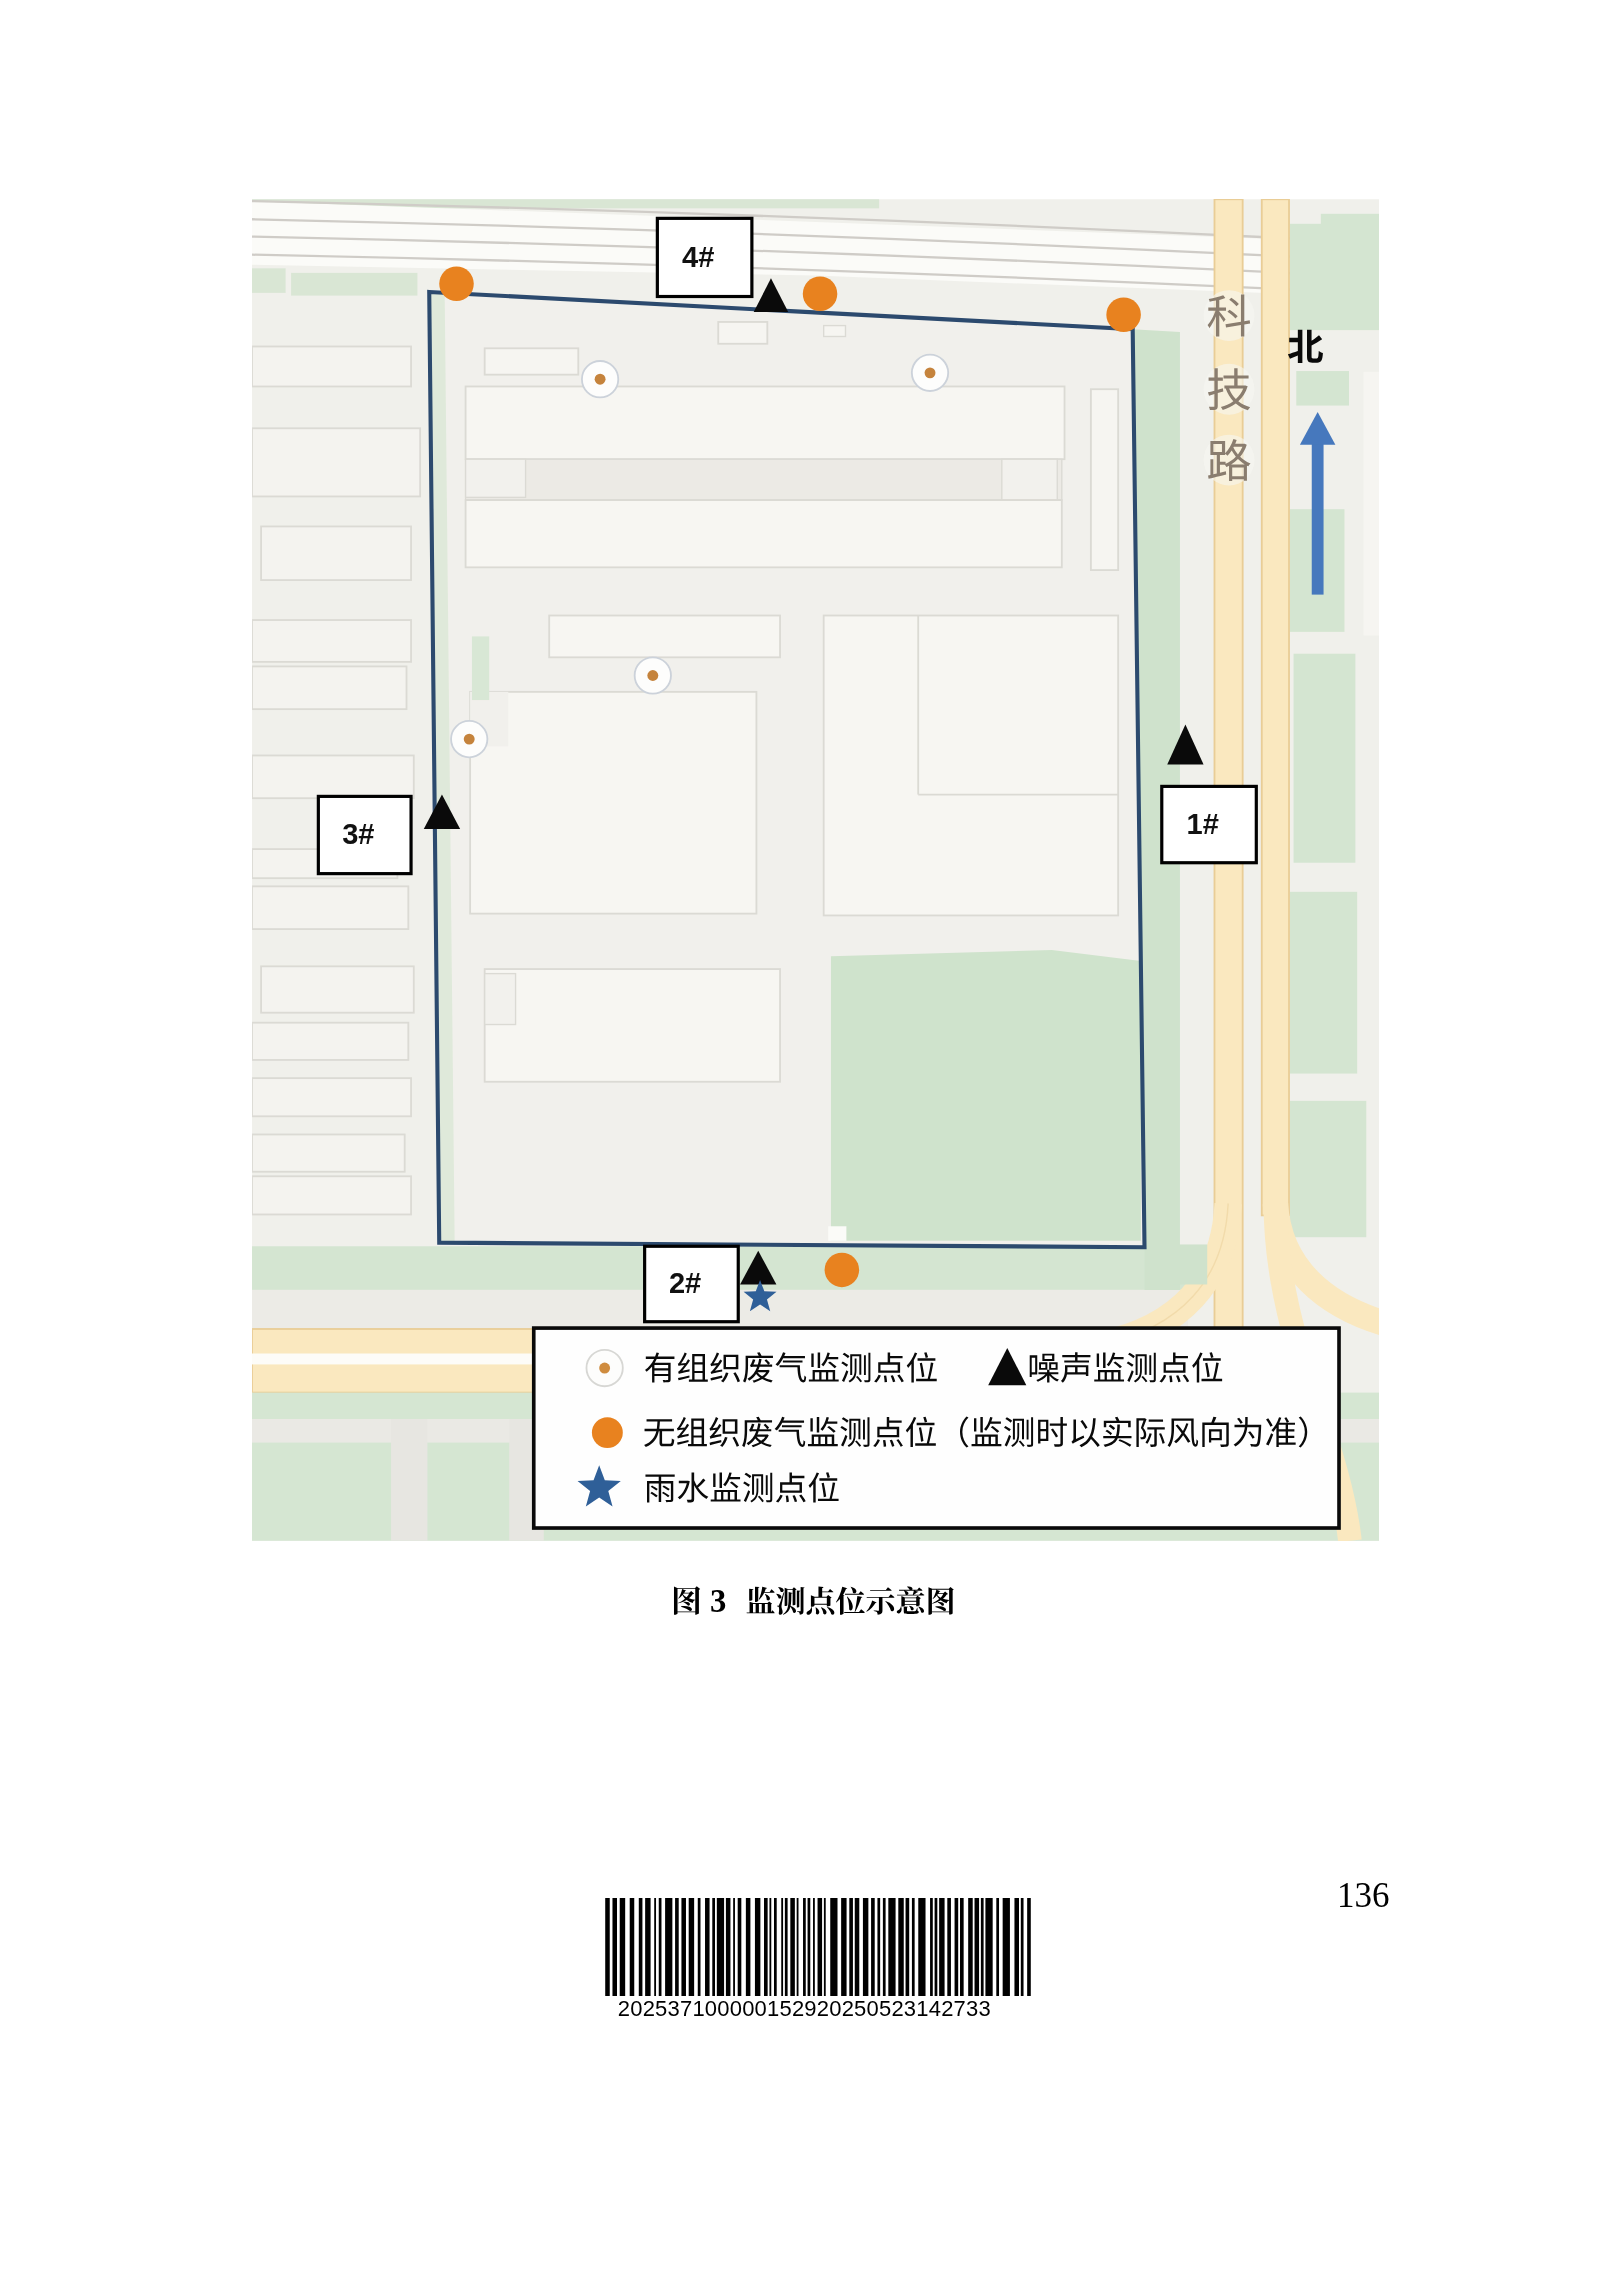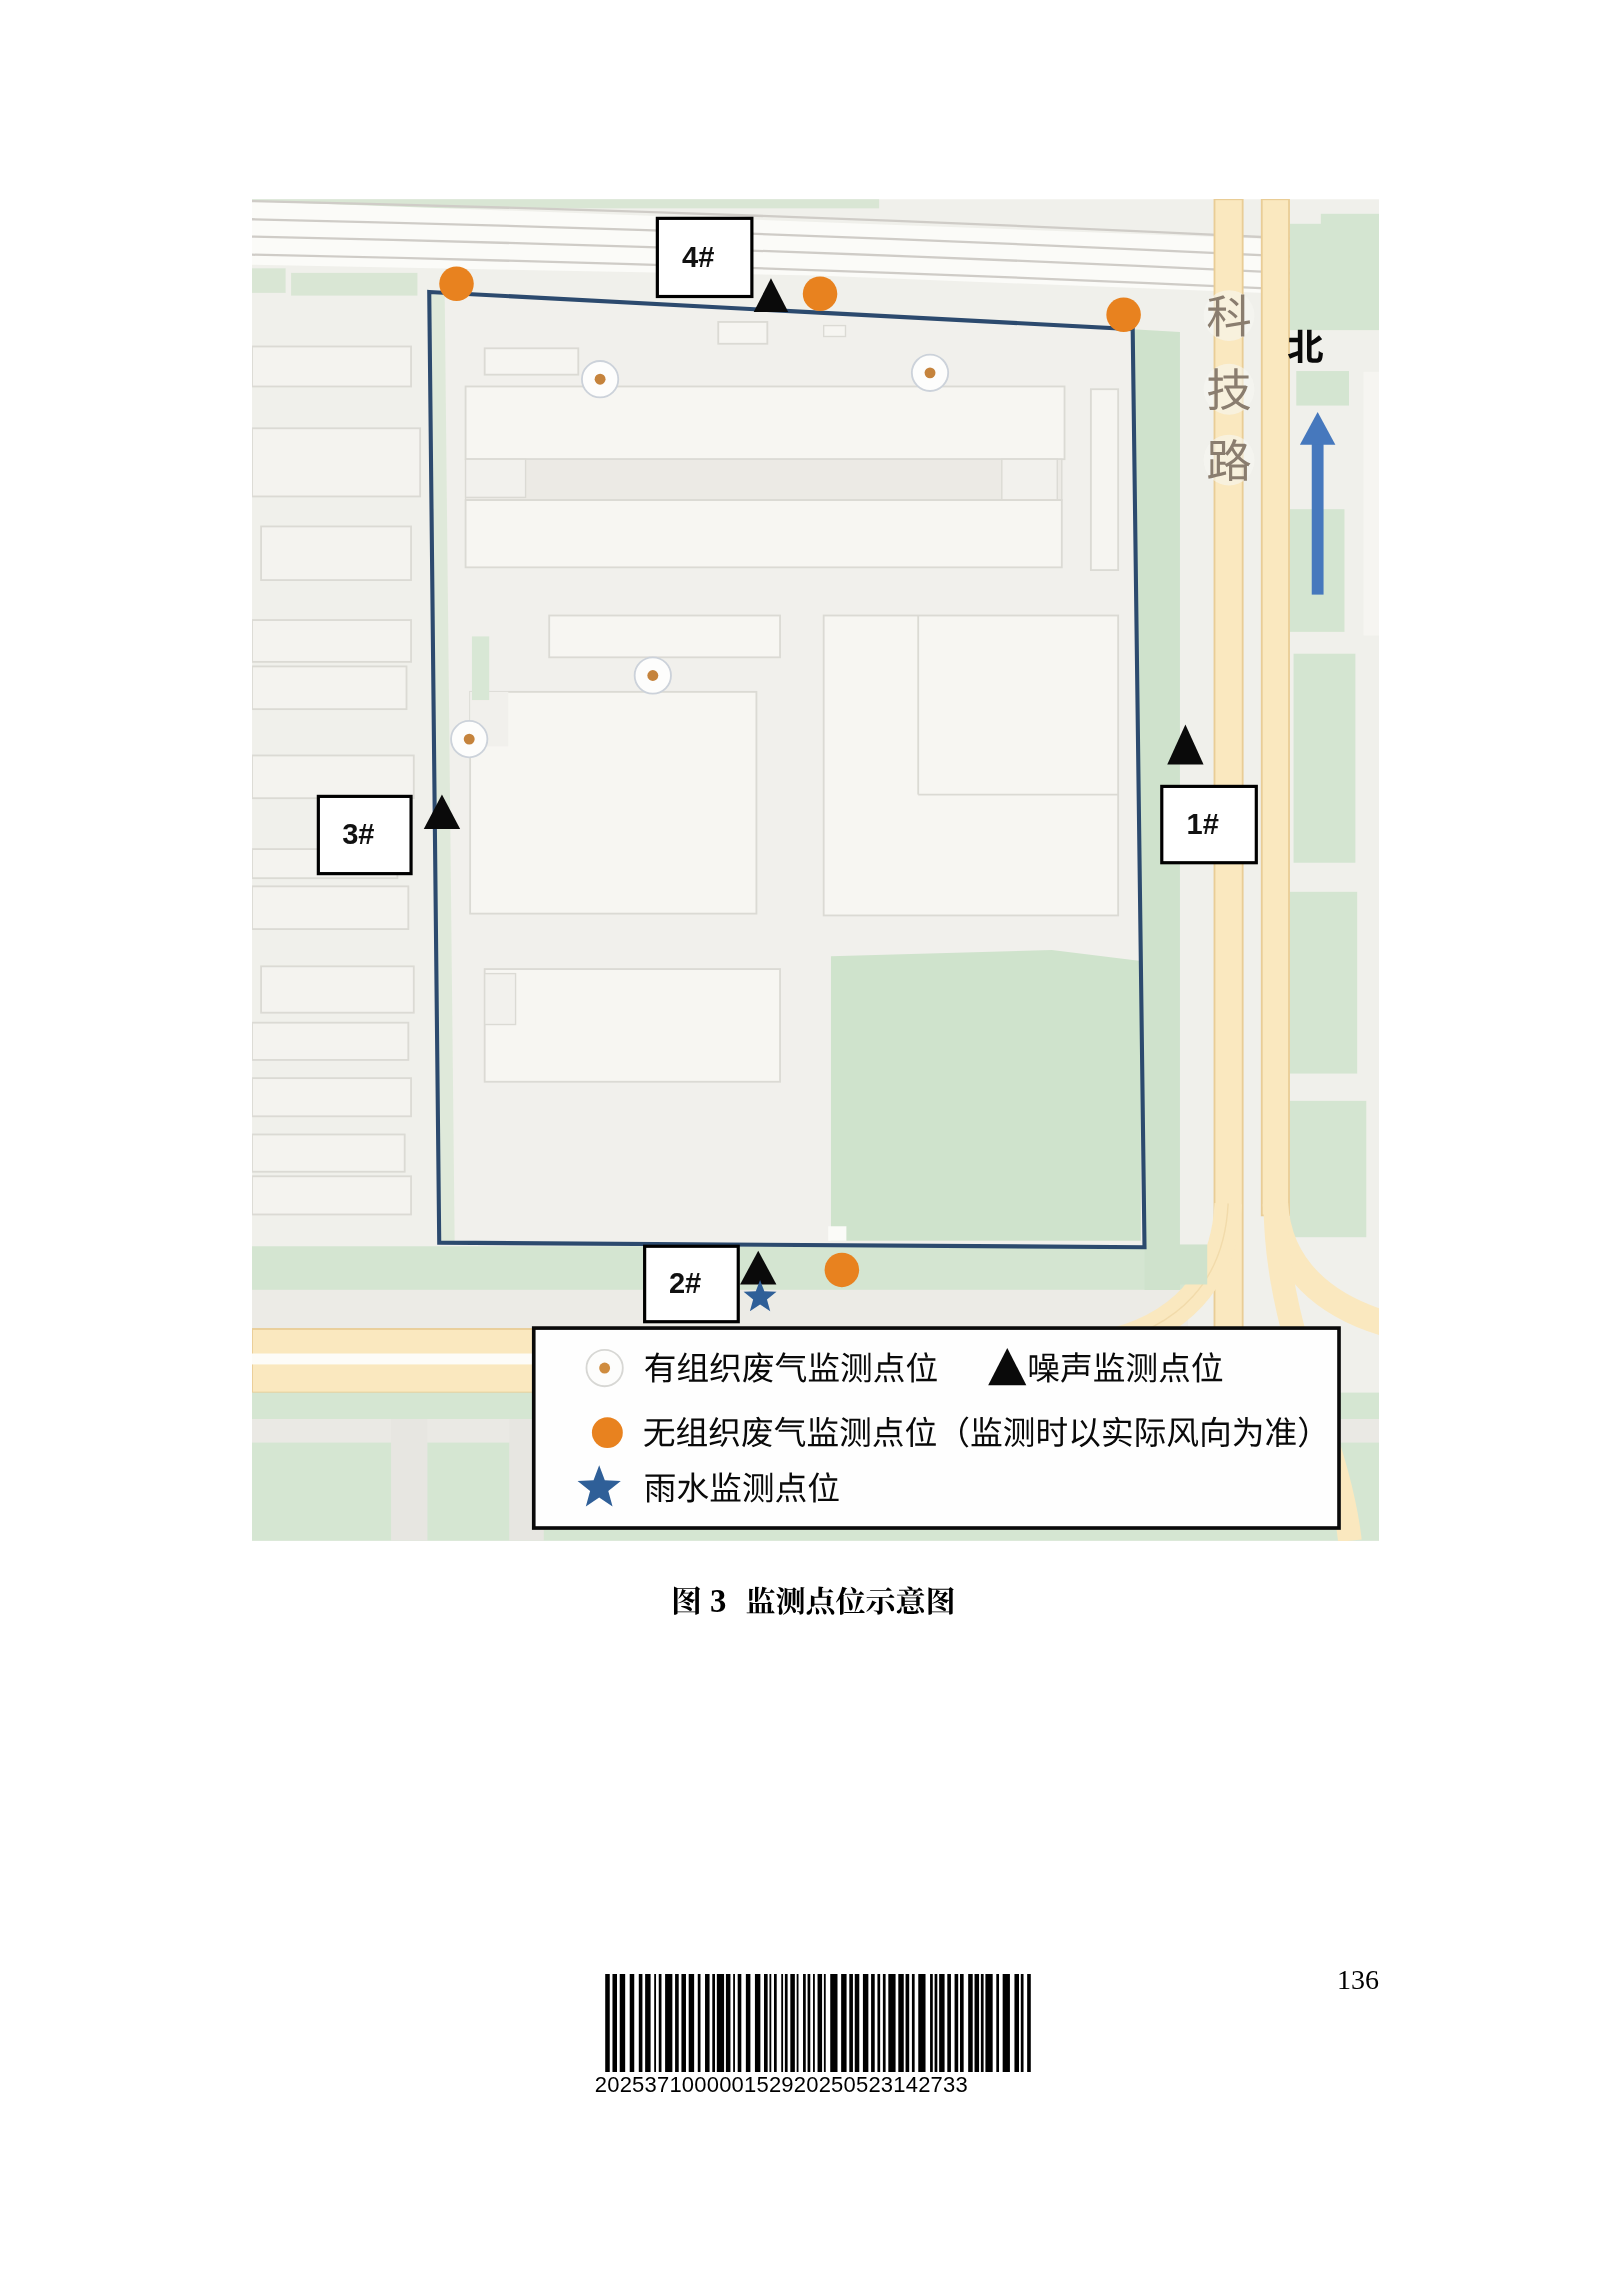--- a/index.html
+++ b/index.html
@@ -207,23 +207,23 @@
 
 <path d="M438.7 1416.6C440.8 1417.9 443.5 1419.7 444.9 1420.8L446.5 1419.1C445.0 1418.0 442.2 1416.3 440.2 1415.1ZM438.3 1423.7C440.5 1425.1 443.3 1427.0 444.8 1428.2L446.4 1426.5C444.9 1425.3 442.0 1423.4 439.9 1422.2ZM451.6 1416.6C453.8 1417.9 456.6 1419.7 458.1 1420.7L459.7 1419.0C458.1 1417.9 455.2 1416.2 453.1 1415.1ZM451.1 1423.6C453.3 1425.0 456.3 1426.9 457.8 1428.1L459.4 1426.4C457.8 1425.2 454.8 1423.4 452.6 1422.1ZM432.9 1403.0V1405.7H447.5V1410.4H434.6V1433.8H437.2V1413.0H447.5V1433.4H450.2V1413.0H460.9V1430.4C460.9 1431.0 460.7 1431.1 460.1 1431.2C459.4 1431.2 457.3 1431.2 454.9 1431.1C455.3 1431.8 455.7 1432.9 455.9 1433.6C458.8 1433.6 460.8 1433.6 462.0 1433.2C463.1 1432.8 463.5 1432.0 463.5 1430.4V1410.4H450.2V1405.7H465.1V1403.0Z M469.6 1410.0V1412.7H478.4C476.7 1419.8 473.0 1425.3 468.4 1428.3C469.1 1428.7 470.1 1429.7 470.6 1430.4C475.7 1426.8 479.9 1420.0 481.7 1410.6L479.9 1409.9L479.4 1410.0ZM496.4 1407.5C494.6 1410.0 491.8 1413.2 489.4 1415.4C488.3 1413.5 487.3 1411.6 486.5 1409.5V1400.8H483.6V1430.2C483.6 1430.8 483.4 1431.0 482.8 1431.0C482.3 1431.0 480.4 1431.0 478.3 1431.0C478.7 1431.8 479.2 1433.1 479.3 1433.9C482.1 1433.9 483.9 1433.8 485.0 1433.3C486.1 1432.9 486.5 1432.0 486.5 1430.2V1415.0C489.8 1421.5 494.5 1427.2 500.1 1430.1C500.6 1429.3 501.5 1428.2 502.1 1427.7C497.7 1425.6 493.8 1421.9 490.8 1417.4C493.3 1415.3 496.5 1412.0 498.9 1409.3Z M525.8 1412.2C528.4 1414.0 531.5 1416.6 533.0 1418.3L535.2 1416.6C533.6 1415.0 530.4 1412.5 527.9 1410.8ZM514.4 1400.9V1418.0H517.1V1400.9ZM507.4 1402.1V1416.9H510.0V1402.1ZM525.2 1400.8C523.9 1406.1 521.5 1411.2 518.4 1414.3C519.1 1414.7 520.2 1415.6 520.7 1416.0C522.5 1413.9 524.1 1411.3 525.4 1408.3H537.0V1405.8H526.4C526.9 1404.4 527.4 1402.9 527.8 1401.3ZM508.8 1420.2V1430.5H504.7V1432.9H537.5V1430.5H533.6V1420.2ZM511.3 1430.5V1422.5H516.1V1430.5ZM518.6 1430.5V1422.5H523.5V1430.5ZM526.0 1430.5V1422.5H530.9V1430.5Z M556.5 1427.7C558.3 1429.5 560.5 1432.0 561.5 1433.6L563.2 1432.4C562.2 1430.9 560.0 1428.4 558.2 1426.6ZM550.2 1402.8V1425.5H552.4V1404.9H560.2V1425.3H562.4V1402.8ZM570.2 1401.2V1430.7C570.2 1431.3 570.0 1431.5 569.5 1431.5C569.0 1431.5 567.3 1431.5 565.4 1431.5C565.7 1432.1 566.1 1433.2 566.2 1433.7C568.7 1433.8 570.2 1433.7 571.2 1433.3C572.1 1432.9 572.4 1432.2 572.4 1430.7V1401.2ZM565.3 1404.0V1425.6H567.4V1404.0ZM555.1 1407.5V1420.2C555.1 1424.6 554.3 1429.1 548.3 1432.2C548.7 1432.5 549.4 1433.4 549.7 1433.8C556.1 1430.5 557.1 1425.1 557.1 1420.3V1407.5ZM541.9 1403.1C543.9 1404.2 546.5 1405.9 547.7 1407.1L549.4 1404.9C548.1 1403.8 545.5 1402.2 543.5 1401.2ZM540.4 1412.8C542.3 1413.9 545.0 1415.5 546.3 1416.6L547.9 1414.4C546.5 1413.4 543.9 1411.8 541.9 1410.8ZM541.1 1432.0 543.5 1433.4C545.0 1430.1 546.8 1425.7 548.1 1421.9L546.0 1420.5C544.5 1424.5 542.5 1429.2 541.1 1432.0Z M583.5 1414.3H602.4V1420.7H583.5ZM587.2 1426.4C587.7 1428.7 588.0 1431.8 588.0 1433.6L590.7 1433.2C590.7 1431.5 590.3 1428.5 589.8 1426.2ZM594.7 1426.4C595.7 1428.7 596.8 1431.7 597.2 1433.5L599.8 1432.8C599.4 1431.0 598.3 1428.1 597.1 1425.9ZM602.0 1426.1C603.8 1428.4 605.9 1431.6 606.7 1433.6L609.2 1432.5C608.3 1430.5 606.2 1427.5 604.4 1425.2ZM581.4 1425.4C580.3 1428.1 578.4 1431.0 576.5 1432.7L579.0 1433.8C580.9 1431.9 582.8 1428.9 583.9 1426.1ZM581.0 1411.7V1423.2H605.1V1411.7H594.1V1407.1H607.8V1404.6H594.1V1400.8H591.4V1411.7Z M624.3 1407.3V1409.9H643.9V1407.3ZM626.7 1412.7C627.7 1417.7 628.8 1424.3 629.1 1428.1L631.8 1427.3C631.4 1423.7 630.3 1417.2 629.1 1412.1ZM631.5 1401.2C632.2 1403.0 632.9 1405.4 633.2 1406.9L635.9 1406.1C635.6 1404.6 634.8 1402.3 634.1 1400.5ZM622.7 1429.8V1432.4H645.4V1429.8H637.9C639.3 1425.0 640.7 1417.9 641.7 1412.3L638.9 1411.8C638.2 1417.2 636.8 1424.9 635.4 1429.8ZM621.3 1400.9C619.3 1406.4 615.9 1411.8 612.4 1415.3C612.8 1415.9 613.6 1417.3 613.9 1417.9C615.1 1416.7 616.3 1415.2 617.5 1413.6V1433.8H620.2V1409.4C621.6 1406.9 622.8 1404.3 623.9 1401.7Z" fill="#0a0a0a"></path>
     </svg>
 
 <svg width="1622" height="2295" viewBox="0 0 1784 2524" style="position:absolute;left:0;top:0">
       <path d="M751.9 1761.7 751.7 1762.2C754.1 1763.2 755.9 1764.8 756.6 1765.8C759.6 1766.9 761.1 1760.8 751.9 1761.7ZM749.1 1766.6 749.0 1767.1C753.4 1768.3 757.2 1770.4 758.8 1771.7C762.5 1772.6 763.4 1765.2 749.1 1766.6ZM754.8 1749.4 750.4 1747.6H764.7V1772.4H745.2V1747.6H750.3C749.7 1750.7 748.1 1755.0 746.1 1757.9L746.3 1758.3C747.9 1757.2 749.4 1755.8 750.6 1754.3C751.4 1755.8 752.3 1757.1 753.4 1758.2C751.2 1760.1 748.5 1761.8 745.5 1763.0L745.8 1763.4C749.4 1762.6 752.5 1761.3 755.2 1759.7C757.1 1761.1 759.4 1762.2 761.9 1763.0C762.3 1761.4 763.2 1760.2 764.6 1759.8V1759.4C762.3 1759.1 759.9 1758.6 757.8 1757.8C759.5 1756.4 760.9 1754.8 762.0 1753.0C762.9 1753.0 763.2 1752.9 763.4 1752.5L760.2 1749.7L758.1 1751.6H752.7C753.1 1751.0 753.4 1750.4 753.7 1749.8C754.3 1749.8 754.7 1749.8 754.8 1749.4ZM745.2 1774.5V1773.3H764.7V1775.8H765.3C766.8 1775.8 768.6 1774.8 768.7 1774.6V1748.3C769.3 1748.1 769.8 1747.8 770.1 1747.5L766.3 1744.5L764.3 1746.7H745.5L741.3 1744.9V1776.0H742.0C743.7 1776.0 745.2 1775.0 745.2 1774.5ZM751.2 1753.7 752.0 1752.5H758.0C757.3 1754.0 756.3 1755.4 755.1 1756.6C753.5 1755.8 752.2 1754.8 751.2 1753.7Z" fill="#000"></path>
       <path d="M835.2 1745.4 830.4 1745.0V1762.0H831.0C832.4 1762.0 834.0 1761.2 834.0 1760.9V1746.3C834.9 1746.2 835.1 1745.9 835.2 1745.4ZM828.7 1747.9 824.0 1747.4V1760.6H824.5C825.9 1760.6 827.5 1759.9 827.5 1759.6V1748.7C828.4 1748.6 828.6 1748.3 828.7 1747.9ZM841.6 1753.1 841.3 1753.3C842.4 1754.9 843.3 1757.3 843.3 1759.5C846.4 1762.4 850.1 1755.9 841.6 1753.1ZM848.5 1747.9 846.5 1750.8H841.0C841.5 1749.6 841.9 1748.4 842.4 1747.1C843.2 1747.1 843.6 1746.8 843.7 1746.4L838.4 1745.0C837.8 1750.1 836.2 1755.5 834.6 1759.0L835.0 1759.3C837.2 1757.4 839.0 1754.8 840.5 1751.7H851.2C851.7 1751.7 852.0 1751.6 852.1 1751.2C850.8 1749.9 848.5 1747.9 848.5 1747.9ZM849.5 1771.1 848.2 1773.2V1764.4C848.7 1764.3 849.1 1764.1 849.2 1763.9L845.9 1761.3L844.2 1763.1H828.6L824.4 1761.5V1773.4H821.1L821.4 1774.4H851.3C851.7 1774.4 852.0 1774.2 852.1 1773.9C851.2 1772.7 849.5 1771.1 849.5 1771.1ZM844.4 1764.0V1773.4H841.3V1764.0ZM828.2 1764.0H831.1V1773.4H828.2ZM837.8 1764.0V1773.4H834.7V1764.0Z M863.0 1746.3V1766.3H863.6C865.1 1766.3 866.0 1765.7 866.0 1765.5V1748.5H871.8V1765.5H872.3C873.8 1765.5 874.9 1764.8 874.9 1764.7V1748.8C875.6 1748.7 876.0 1748.5 876.2 1748.2L873.2 1745.8L871.6 1747.6H866.4ZM884.9 1746.0 880.6 1745.5V1771.5C880.6 1771.9 880.4 1772.1 879.9 1772.1C879.3 1772.1 876.7 1771.8 876.7 1771.8V1772.3C878.0 1772.6 878.6 1772.9 879.0 1773.5C879.4 1774.0 879.6 1774.8 879.7 1775.9C883.3 1775.6 883.7 1774.2 883.7 1771.8V1746.9C884.5 1746.8 884.9 1746.5 884.9 1746.0ZM880.2 1749.6 876.4 1749.2V1767.9H877.0C877.9 1767.9 879.1 1767.3 879.1 1767.0V1750.4C879.9 1750.3 880.1 1750.0 880.2 1749.6ZM856.0 1766.0C855.7 1766.0 854.6 1766.0 854.6 1766.0V1766.7C855.3 1766.7 855.8 1766.9 856.3 1767.2C857.0 1767.7 857.2 1770.9 856.5 1774.3C856.7 1775.5 857.5 1776.0 858.2 1776.0C859.7 1776.0 860.8 1774.9 860.8 1773.3C860.9 1770.3 859.6 1769.0 859.6 1767.3C859.5 1766.4 859.7 1765.3 859.9 1764.2C860.2 1762.5 861.7 1755.3 862.6 1751.4L862.0 1751.3C857.5 1764.2 857.5 1764.2 856.9 1765.3C856.6 1766.0 856.5 1766.0 856.0 1766.0ZM854.1 1752.9 853.8 1753.1C854.8 1754.3 856.0 1756.1 856.3 1757.7C859.5 1759.9 862.4 1753.8 854.1 1752.9ZM856.2 1745.4 855.9 1745.6C857.0 1746.8 858.2 1748.7 858.6 1750.5C862.0 1752.8 865.0 1746.3 856.2 1745.4ZM871.6 1751.9 867.4 1751.0C867.4 1764.1 867.7 1770.9 861.2 1775.4L861.6 1775.9C866.2 1773.9 868.4 1771.1 869.4 1767.1C870.7 1768.9 872.0 1771.3 872.4 1773.4C875.7 1775.8 878.4 1769.2 869.6 1766.3C870.4 1762.7 870.3 1758.2 870.4 1752.6C871.2 1752.6 871.5 1752.3 871.6 1751.9Z M892.2 1767.5C892.1 1769.8 890.3 1771.5 888.6 1772.1C887.6 1772.6 886.8 1773.6 887.2 1774.7C887.6 1776.0 889.2 1776.3 890.5 1775.6C892.4 1774.7 894.1 1771.9 892.6 1767.5ZM897.3 1767.7 897.0 1767.9C897.4 1769.8 897.7 1772.3 897.3 1774.6C900.0 1778.0 904.4 1772.1 897.3 1767.7ZM903.1 1767.6 902.8 1767.8C904.1 1769.7 905.4 1772.4 905.6 1774.8C909.0 1777.8 912.4 1770.6 903.1 1767.6ZM909.9 1767.4 909.6 1767.7C911.5 1769.6 913.7 1772.7 914.3 1775.4C918.2 1778.0 920.9 1770.1 909.9 1767.4ZM891.9 1756.2V1767.2H892.4C894.1 1767.2 895.8 1766.3 895.8 1766.0V1764.9H909.4V1766.8H910.1C911.4 1766.8 913.4 1766.0 913.4 1765.8V1757.8C914.1 1757.6 914.5 1757.3 914.7 1757.1L910.9 1754.2L909.1 1756.2H904.3V1751.3H915.7C916.2 1751.3 916.6 1751.2 916.7 1750.8C915.2 1749.5 912.9 1747.5 912.9 1747.5L910.8 1750.4H904.3V1746.4C905.4 1746.3 905.6 1745.9 905.7 1745.3L900.2 1744.9V1756.2H896.0L891.9 1754.5ZM895.8 1763.9V1757.1H909.4V1763.9Z M935.7 1745.0 935.5 1745.2C936.7 1746.9 937.9 1749.4 938.1 1751.7C941.7 1754.7 945.5 1747.3 935.7 1745.0ZM931.9 1755.8 931.5 1756.0C933.6 1760.4 934.0 1766.5 934.0 1770.1C936.6 1774.4 942.4 1765.9 931.9 1755.8ZM946.6 1750.1 944.4 1752.9H929.2L929.5 1753.9H949.6C950.1 1753.9 950.4 1753.7 950.5 1753.4C949.1 1752.0 946.6 1750.1 946.6 1750.1ZM928.8 1754.8 927.2 1754.2C928.5 1752.1 929.6 1749.8 930.6 1747.3C931.3 1747.4 931.8 1747.1 931.9 1746.7L926.4 1745.0C925.0 1751.4 922.2 1758.0 919.4 1762.1L919.8 1762.4C921.2 1761.3 922.6 1760.0 923.9 1758.6V1775.9H924.6C926.2 1775.9 927.7 1775.1 927.8 1774.8V1755.4C928.4 1755.3 928.7 1755.1 928.8 1754.8ZM947.1 1769.9 944.8 1772.9H940.5C943.4 1768.0 945.9 1761.6 947.2 1757.3C948.0 1757.3 948.4 1757.0 948.5 1756.5L943.0 1755.2C942.4 1760.3 941.2 1767.6 940.0 1772.9H928.4L928.7 1773.9H950.3C950.7 1773.9 951.1 1773.7 951.2 1773.3C949.7 1771.9 947.1 1769.9 947.1 1769.9Z M956.9 1748.6 957.2 1749.6H979.8C980.2 1749.6 980.6 1749.4 980.7 1749.0C979.1 1747.7 976.6 1745.8 976.6 1745.8L974.3 1748.6ZM974.0 1760.9 973.7 1761.1C976.2 1763.8 979.0 1767.9 979.9 1771.4C984.1 1774.5 987.0 1765.4 974.0 1760.9ZM959.3 1760.2C958.3 1763.8 955.9 1768.9 952.9 1772.2L953.2 1772.6C957.5 1770.2 960.9 1766.2 962.9 1762.9C963.7 1763.0 964.0 1762.7 964.2 1762.4ZM953.1 1756.4 953.4 1757.3H966.7V1770.9C966.7 1771.3 966.5 1771.5 965.9 1771.5C965.1 1771.5 961.0 1771.3 961.0 1771.3V1771.7C963.0 1772.0 963.8 1772.4 964.4 1773.0C965.0 1773.7 965.2 1774.7 965.3 1775.9C970.0 1775.6 970.6 1773.7 970.6 1771.0V1757.3H983.0C983.4 1757.3 983.8 1757.1 983.9 1756.8C982.3 1755.4 979.7 1753.4 979.7 1753.4L977.3 1756.4Z M998.6 1767.2 994.0 1766.8V1772.2C994.0 1774.6 994.7 1775.1 998.3 1775.1H1002.6C1009.0 1775.1 1010.5 1774.6 1010.5 1773.0C1010.5 1772.4 1010.2 1772.0 1009.2 1771.6L1009.1 1768.1H1008.7C1008.1 1769.8 1007.6 1771.0 1007.2 1771.5C1007.0 1771.8 1006.8 1771.9 1006.3 1772.0C1005.8 1772.0 1004.4 1772.0 1003.0 1772.0H998.9C997.7 1772.0 997.6 1771.9 997.6 1771.5V1768.0C998.2 1767.9 998.5 1767.6 998.6 1767.2ZM991.2 1766.8H990.7C990.7 1768.7 989.2 1770.3 987.8 1770.9C986.8 1771.3 986.1 1772.2 986.4 1773.3C986.8 1774.5 988.3 1774.8 989.4 1774.2C991.1 1773.4 992.5 1770.7 991.2 1766.8ZM1010.2 1766.8 1009.9 1767.0C1011.4 1768.6 1012.9 1771.1 1013.1 1773.2C1016.4 1775.7 1019.4 1768.9 1010.2 1766.8ZM999.8 1765.9 999.5 1766.1C1000.6 1767.1 1001.8 1768.9 1002.0 1770.6C1005.0 1772.7 1007.7 1766.8 999.8 1765.9ZM1010.9 1745.9 1008.9 1748.5H1003.1C1004.4 1747.2 1003.6 1744.2 997.9 1744.8L997.6 1745.0C998.7 1745.8 1000.0 1747.1 1000.5 1748.5H988.7L989.0 1749.4H1005.1C1004.8 1750.8 1004.3 1752.6 1003.9 1753.9H997.7C999.8 1753.4 1000.5 1749.9 994.4 1749.5L994.2 1749.6C994.9 1750.5 995.7 1752.1 995.8 1753.4C996.1 1753.7 996.5 1753.8 996.8 1753.9H986.5L986.8 1754.8H1015.8C1016.3 1754.8 1016.7 1754.7 1016.8 1754.3C1015.3 1753.1 1013.0 1751.4 1013.0 1751.4L1011.0 1753.9H1004.9C1006.3 1753.0 1007.8 1751.9 1008.9 1751.1C1009.6 1751.2 1010.0 1750.9 1010.1 1750.5L1006.2 1749.4H1013.8C1014.2 1749.4 1014.6 1749.2 1014.7 1748.9C1013.2 1747.7 1010.9 1745.9 1010.9 1745.9ZM1007.7 1757.8V1760.6H995.2V1757.8ZM995.2 1765.7V1765.3H1007.7V1766.5H1008.3C1009.6 1766.5 1011.5 1765.7 1011.5 1765.4V1758.5C1012.2 1758.3 1012.6 1758.0 1012.9 1757.8L1009.1 1754.9L1007.3 1756.9H995.4L991.4 1755.3V1766.9H992.0C993.5 1766.9 995.2 1766.0 995.2 1765.7ZM995.2 1764.4V1761.5H1007.7V1764.4Z M1031.5 1762.1 1031.3 1762.5C1033.6 1763.5 1035.4 1765.0 1036.0 1766.0C1038.9 1767.1 1040.4 1761.2 1031.5 1762.1ZM1028.8 1766.8 1028.7 1767.3C1033.0 1768.5 1036.6 1770.5 1038.2 1771.8C1041.8 1772.6 1042.7 1765.5 1028.8 1766.8ZM1034.3 1750.1 1030.1 1748.3H1043.9V1772.4H1025.0V1748.3H1029.9C1029.3 1751.3 1027.8 1755.5 1025.8 1758.3L1026.1 1758.7C1027.6 1757.7 1029.0 1756.3 1030.3 1754.8C1031.0 1756.3 1031.9 1757.5 1033.0 1758.6C1030.8 1760.5 1028.2 1762.1 1025.3 1763.3L1025.5 1763.7C1029.0 1762.9 1032.1 1761.7 1034.7 1760.1C1036.5 1761.5 1038.7 1762.5 1041.2 1763.3C1041.6 1761.7 1042.5 1760.6 1043.8 1760.2V1759.8C1041.6 1759.5 1039.3 1759.0 1037.2 1758.3C1038.9 1756.9 1040.2 1755.3 1041.3 1753.6C1042.1 1753.6 1042.5 1753.5 1042.7 1753.1L1039.5 1750.4L1037.5 1752.2H1032.2C1032.6 1751.6 1032.9 1751.0 1033.2 1750.5C1033.8 1750.5 1034.2 1750.5 1034.3 1750.1ZM1025.0 1774.5V1773.3H1043.9V1775.7H1044.5C1045.9 1775.7 1047.7 1774.8 1047.8 1774.5V1749.0C1048.4 1748.8 1048.9 1748.6 1049.1 1748.3L1045.4 1745.3L1043.5 1747.4H1025.3L1021.2 1745.7V1775.9H1021.9C1023.5 1775.9 1025.0 1775.0 1025.0 1774.5ZM1030.8 1754.2 1031.6 1753.1H1037.4C1036.7 1754.6 1035.7 1755.9 1034.6 1757.1C1033.0 1756.3 1031.8 1755.4 1030.8 1754.2Z" fill="#000"></path>
       <text x="781" y="1773" font-family="Liberation Serif, serif" font-size="36" font-weight="bold" fill="#000">3</text>
     </svg>
 
-<div style="position:absolute;left:1337px;top:1964px;font-family:'Liberation Serif',serif;font-size:28px;color:#000">136</div>
-
-<div style="position:absolute;left:605px;top:1974px;width:370px"><svg width="426" height="98" viewBox="0 0 469 108">
+<div style="position:absolute;left:1337px;top:1876px;font-family:'Liberation Serif',serif;font-size:35px;color:#000">136</div>
+
+<div style="position:absolute;left:605px;top:1898px;width:416px"><svg width="426" height="98" viewBox="0 0 469 108">
         <rect x="0.0" y="0" width="5" height="108" fill="#000"></rect>
         <rect x="8.0" y="0" width="5" height="108" fill="#000"></rect>
         <rect x="16.0" y="0" width="6" height="108" fill="#000"></rect>
         <rect x="27.0" y="0" width="5" height="108" fill="#000"></rect>
         <rect x="37.0" y="0" width="4" height="108" fill="#000"></rect>
         <rect x="44.0" y="0" width="6" height="108" fill="#000"></rect>
         <rect x="54.0" y="0" width="2" height="108" fill="#000"></rect>
         <rect x="59.0" y="0" width="3" height="108" fill="#000"></rect>
         <rect x="66.0" y="0" width="8" height="108" fill="#000"></rect>
         <rect x="77.0" y="0" width="4" height="108" fill="#000"></rect>

